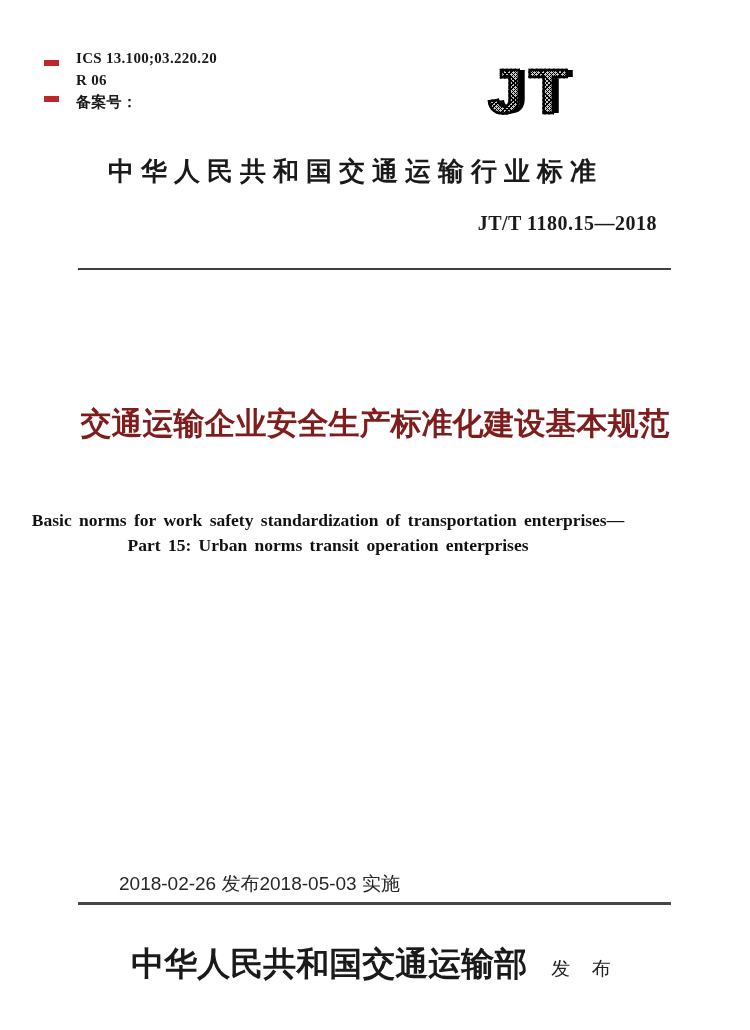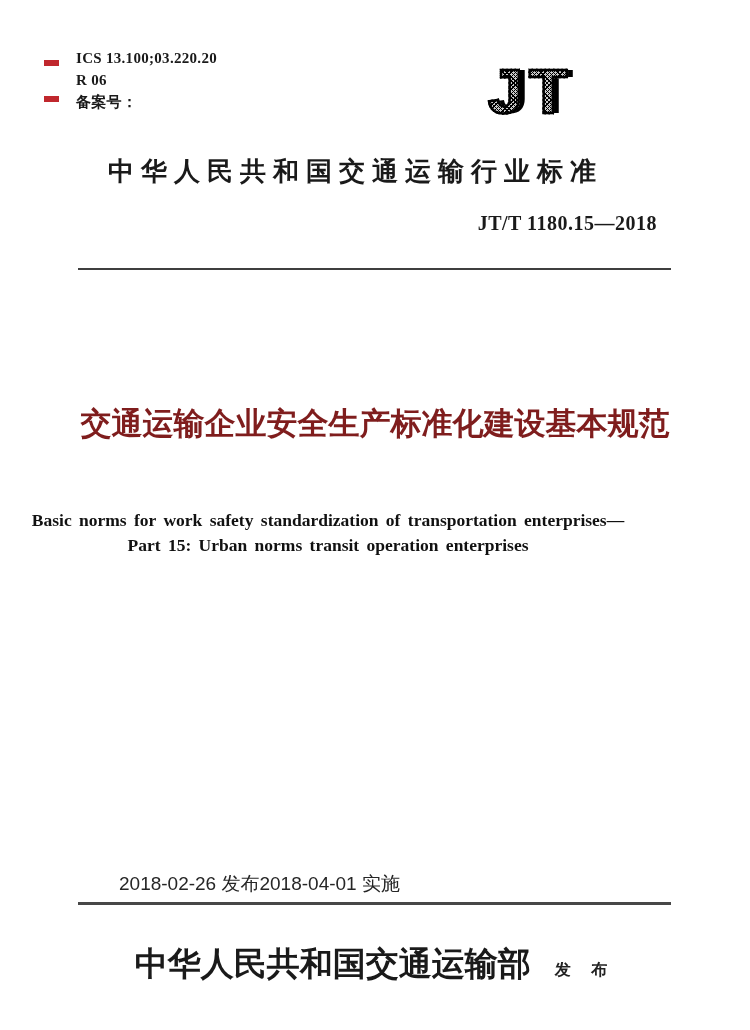--- a/index.html
+++ b/index.html
@@ -67,21 +67,21 @@
     display:flex; justify-content:flex-start;
     font-family:"Liberation Sans", sans-serif; font-size:19px; line-height:24px; color:#262626;margin-left:40px;
   }
 
   .publisher {
     position:absolute; top:944px; left:0; width:750px;
     display:flex; justify-content:center; align-items:baseline;
   }
   .pub-name { font-size:33px; font-weight:bold; line-height:40px; white-space:nowrap; }
   .pub-label {
-    font-family:"Liberation Sans", sans-serif; font-size:16px; font-weight:bold;
+    font-family:"Liberation Sans", sans-serif; font-size:19px; font-weight:normal;
     letter-spacing:8px; margin-left:24px; white-space:nowrap; color:#222;
   }
 </style>
 </head>
 <body>
 
 <div class="page">
 
   <div class="meta">
     <div class="red-mark m1" style="background: rgb(192, 39, 45);"></div>
@@ -106,21 +106,21 @@
     <div>交通运输企业安全生产标准化建设基本规范</div>
   </div>
 
   <div class="en-title">
     <div>Basic norms for work safety standardization of transportation enterprises—</div>
     <div>Part 15: Urban norms transit operation enterprises</div>
   </div>
 
   <div class="dates">
     <span>2018-02-26 发布</span>
-    <span>2018-04-01 实施</span>
+    <span>2018-05-03 实施</span>
   </div>
 
   <div class="rule rule-bottom"></div>
 
   <div class="publisher">
     <span class="pub-name">中华人民共和国交通运输部</span>
     <span class="pub-label">发 布</span>
   </div>
 
 </div>

